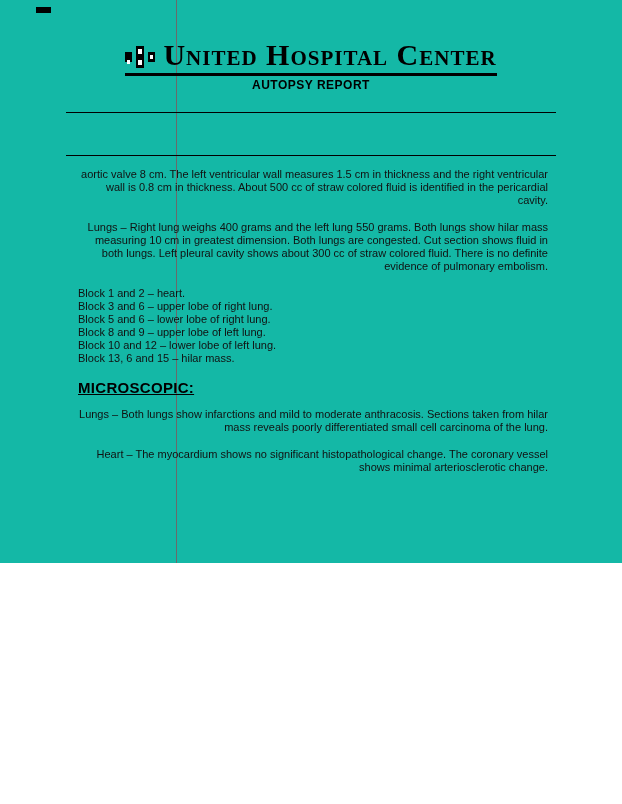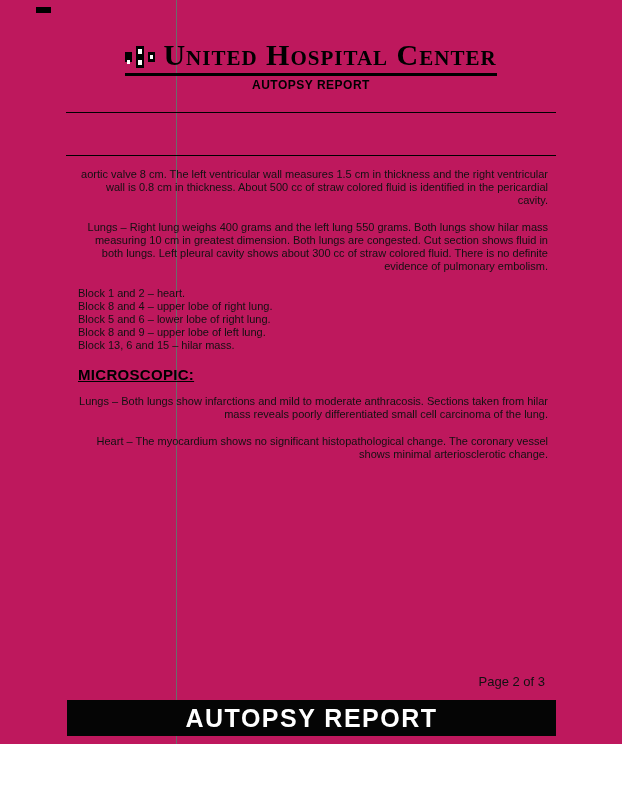--- a/index.html
+++ b/index.html
@@ -3,22 +3,22 @@
 <meta charset="utf-8">
 <style>
   html, body {
     margin: 0;
     padding: 0;
     background: #ffffff;
   }
   .page {
     position: relative;
     width: 622px;
-    height: 744px;
-    background: #be185d;
+    height: 563px;
+    background: #14b8a6;
     font-family: "Liberation Sans", sans-serif;
     color: #1a1a1a;
     overflow: hidden;
   }
 
   
   .artifact-mark {
     position: absolute;
     left: 36px;
     top: 7px;
@@ -175,23 +175,24 @@
   <div class="rule rule1"></div>
   <div class="rule rule2"></div>
 
   <div class="doc-body">
     <p>aortic valve 8 cm.  The left ventricular wall measures 1.5 cm in thickness and the right ventricular wall is 0.8 cm in thickness.  About 500 cc of straw colored fluid is identified in the pericardial cavity.</p>
 
     <p>Lungs – Right lung weighs 400 grams and the left lung 550 grams.  Both lungs show hilar mass measuring 10 cm in greatest dimension.  Both lungs are congested.  Cut section shows fluid in both lungs.  Left pleural cavity shows about 300 cc of straw colored fluid.  There is no definite evidence of pulmonary embolism.</p>
 
     <div class="block-list">
       <div class="block-line">Block 1 and 2 – heart.</div>
-      <div class="block-line">Block 8 and 4 – upper lobe of right lung.</div>
+      <div class="block-line">Block 3 and 6 – upper lobe of right lung.</div>
       <div class="block-line">Block 5 and 6 – lower lobe of right lung.</div>
       <div class="block-line">Block 8 and 9 – upper lobe of left lung.</div>
+      <div class="block-line">Block 10 and 12 – lower lobe of left lung.</div>
       <div class="block-line">Block 13, 6 and 15 – hilar mass.</div>
     </div>
 
     <div class="section-heading">MICROSCOPIC:</div>
 
     <p>Lungs – Both lungs show infarctions and mild to moderate anthracosis.  Sections taken from hilar mass reveals poorly differentiated small cell carcinoma of the lung.</p>
 
     <p>Heart – The myocardium shows no significant histopathological change.  The coronary vessel shows minimal arteriosclerotic change.</p>
   </div>
 

